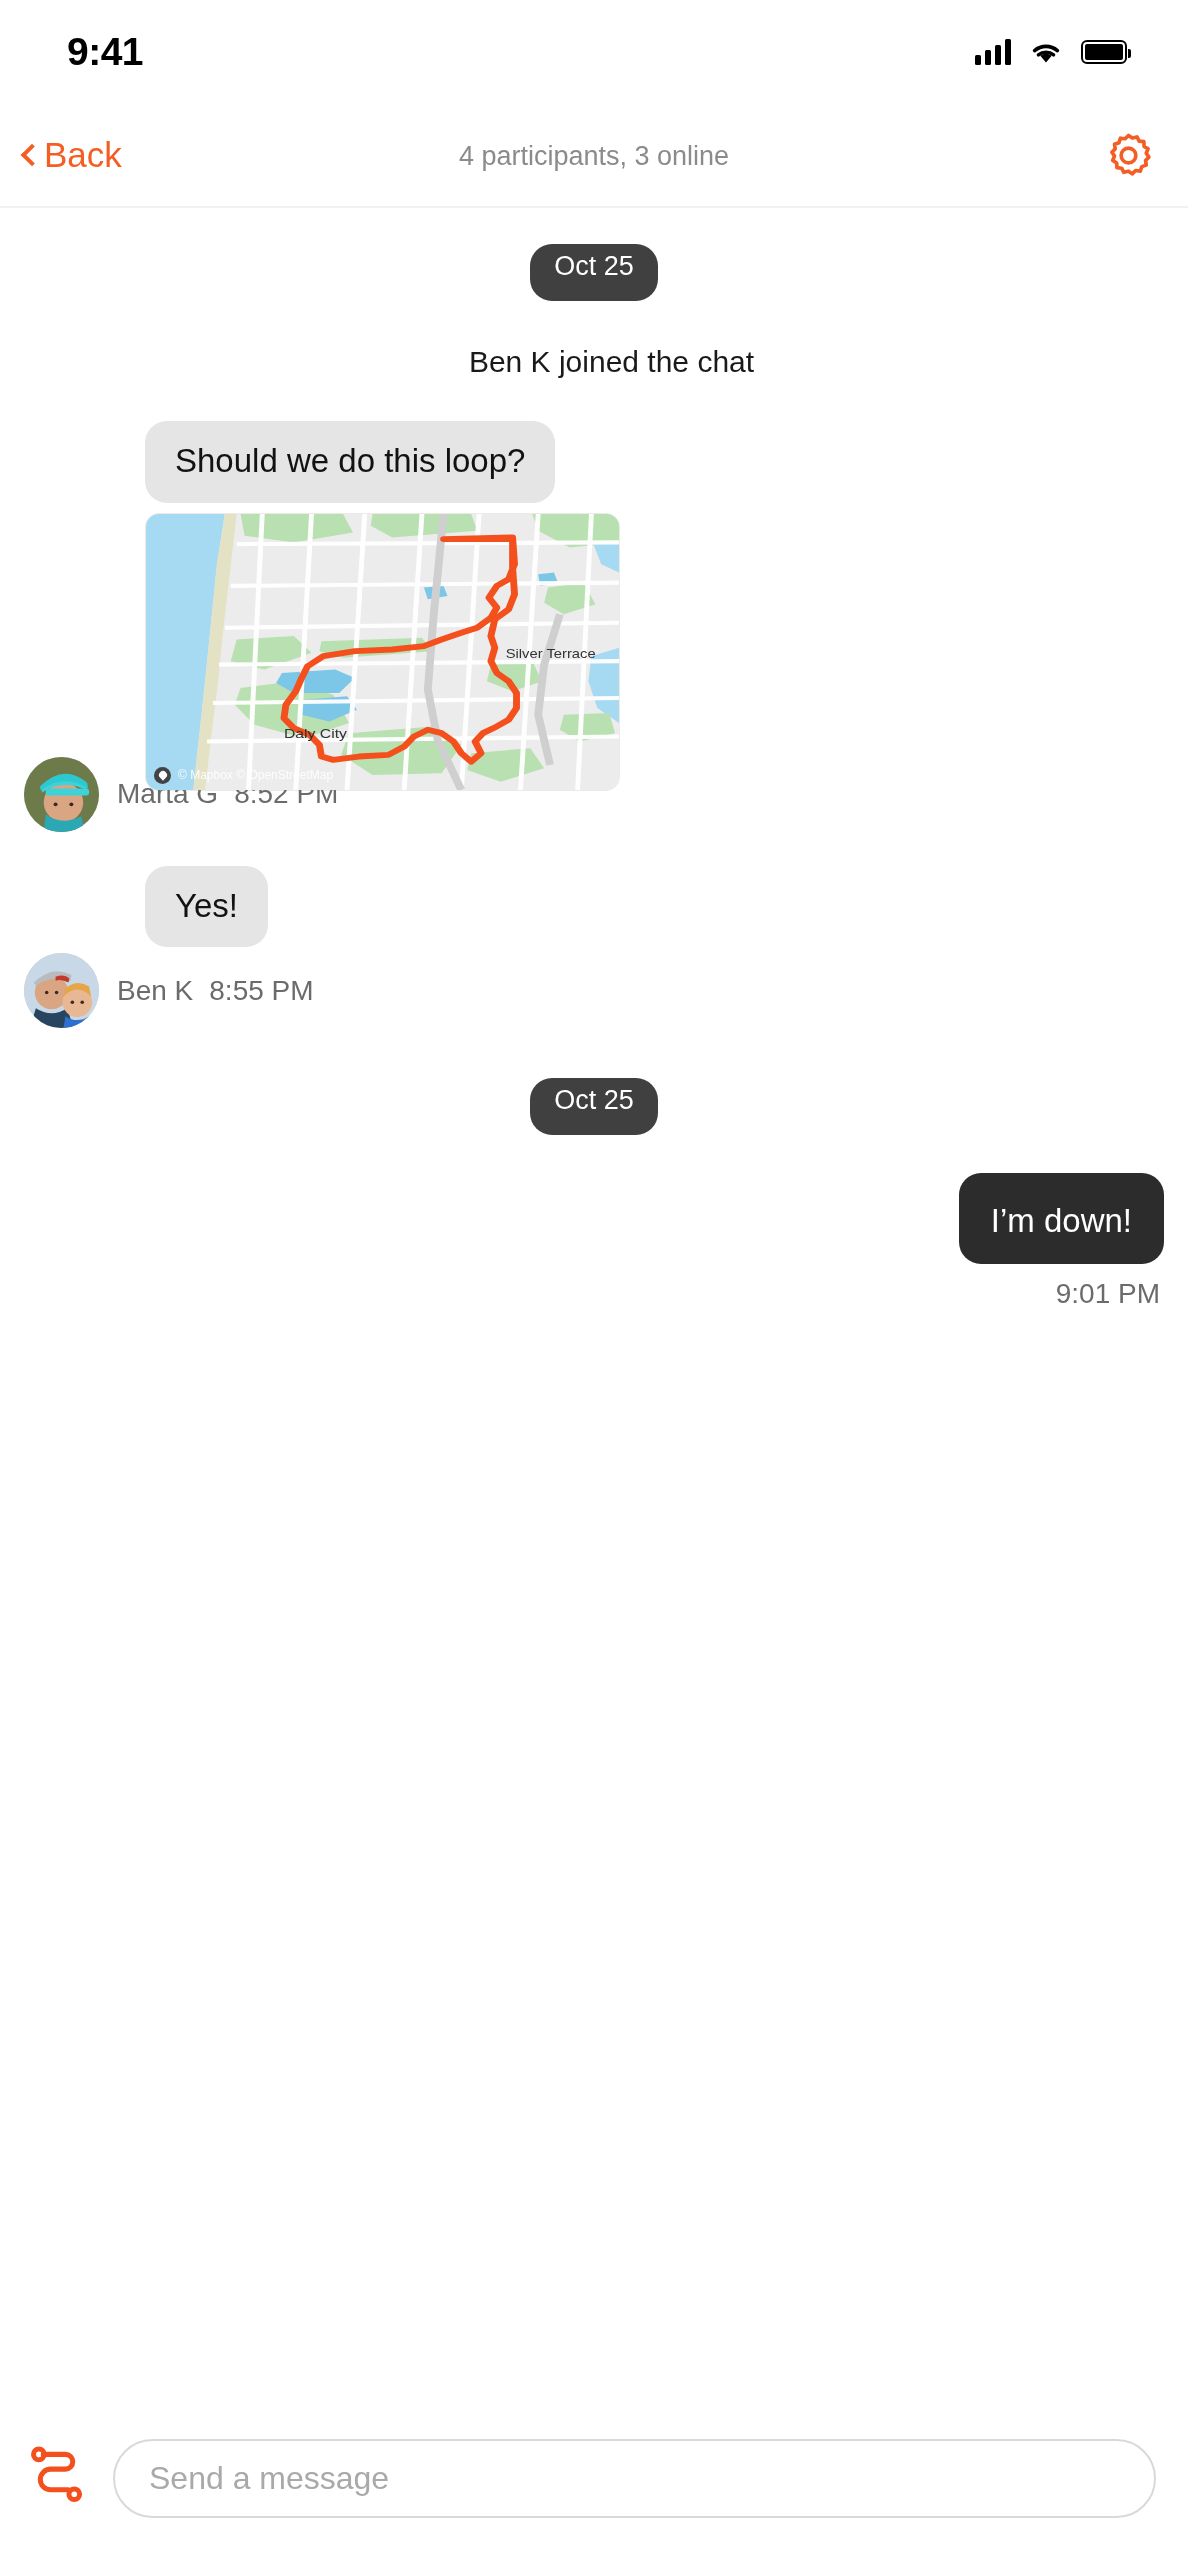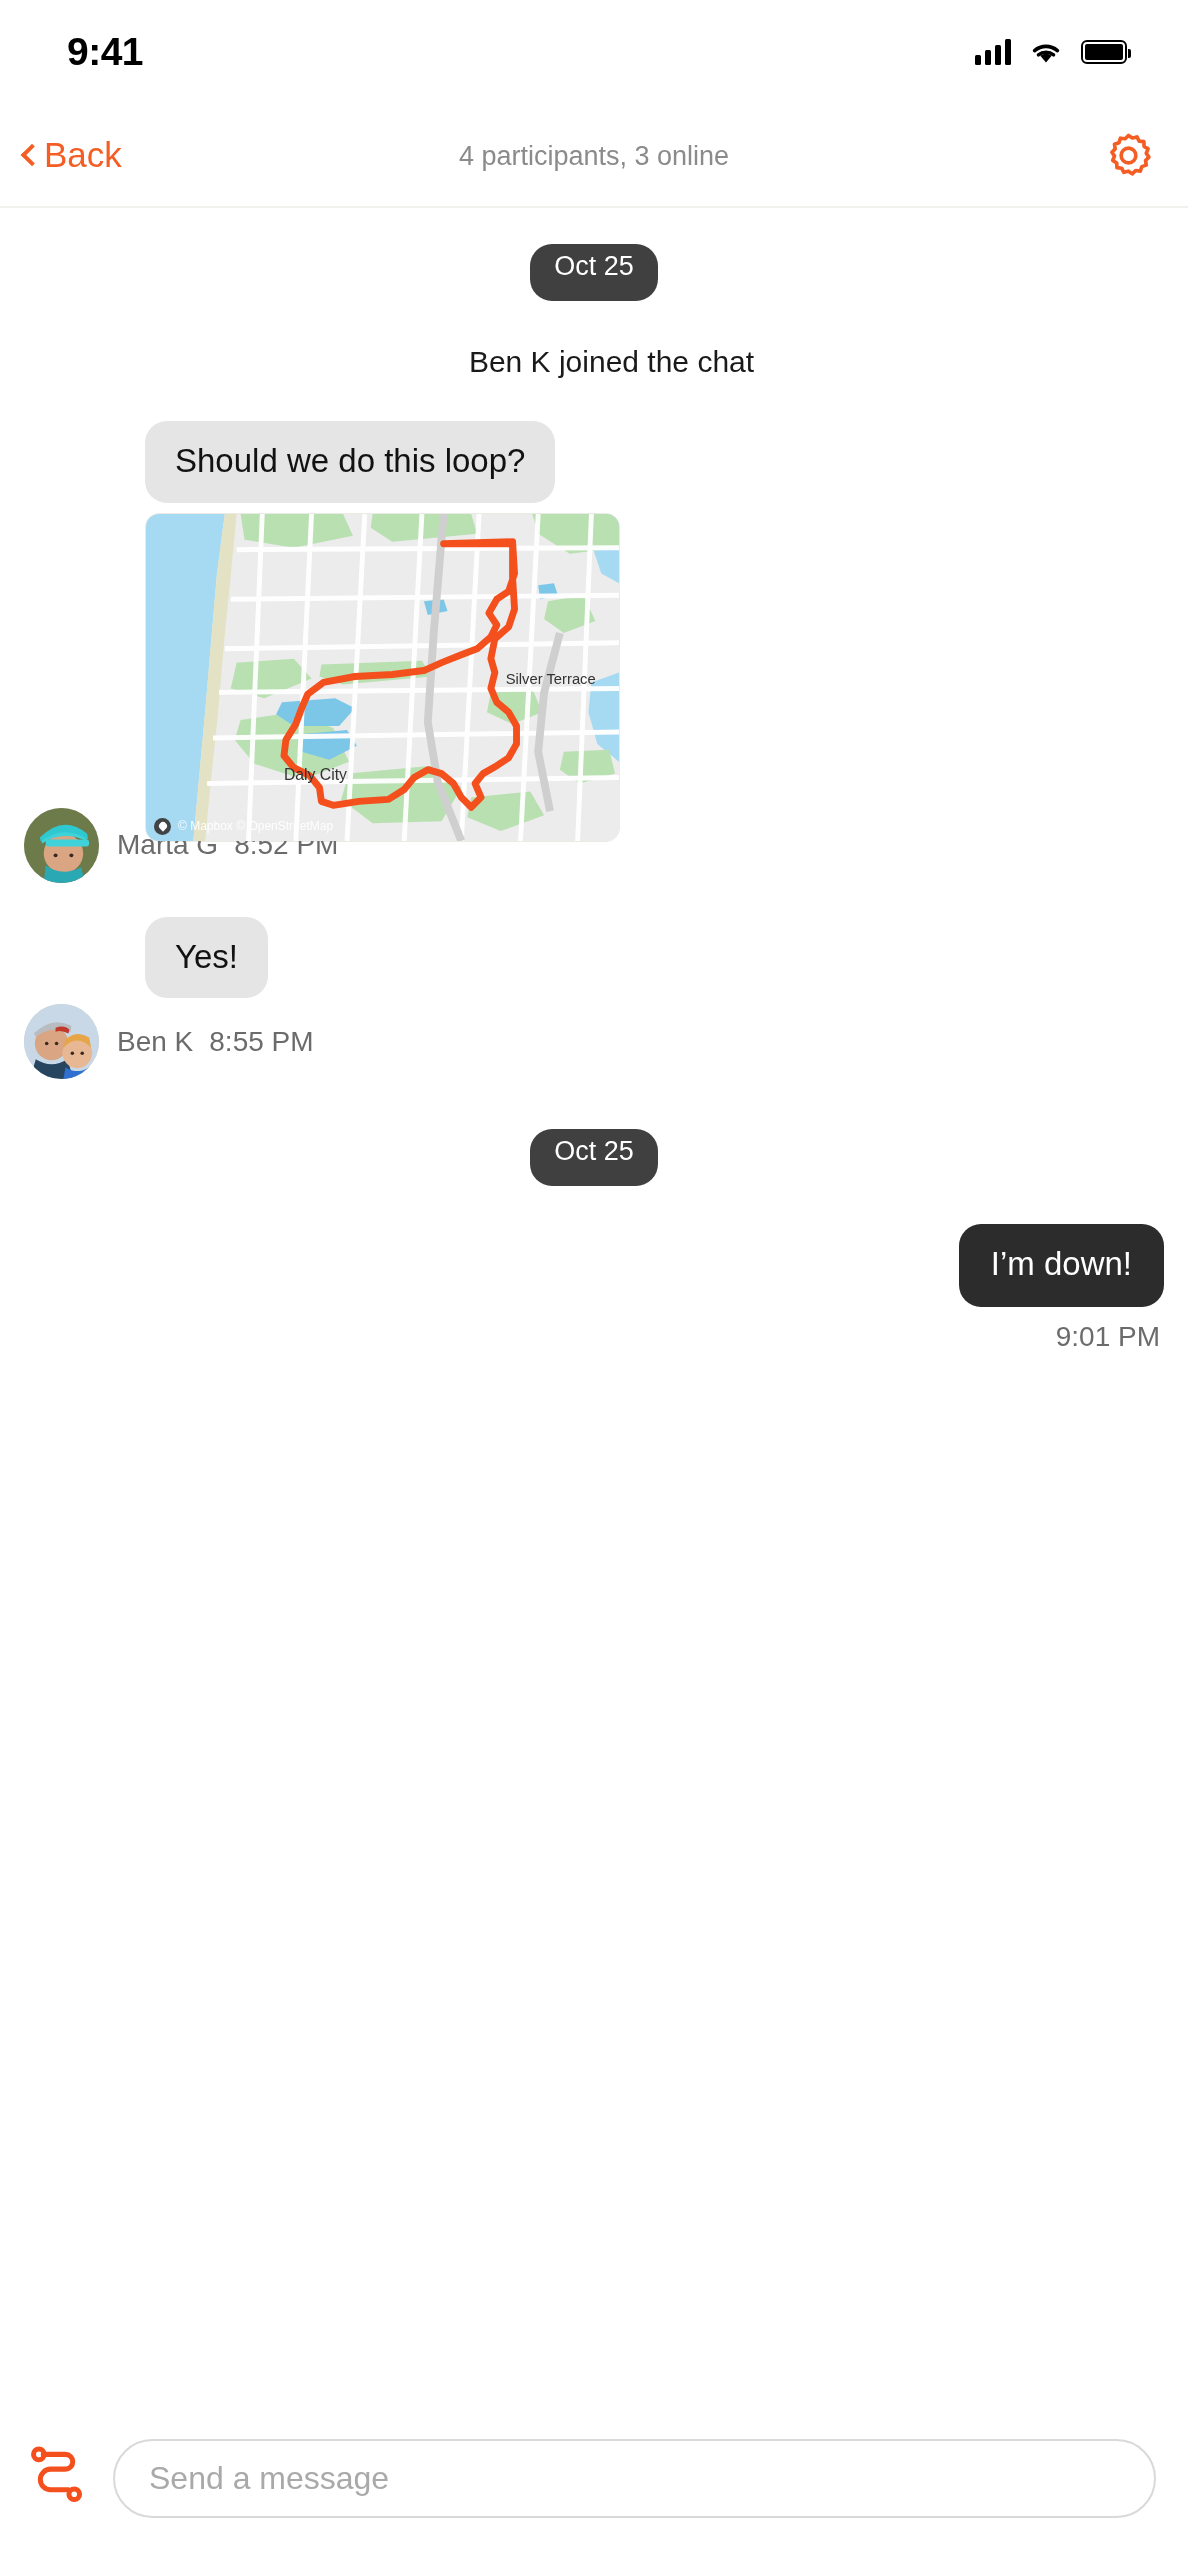--- a/index.html
+++ b/index.html
@@ -152,21 +152,21 @@
     background: #fff;
     border: 1.5px solid #eceae5;
     border-radius: 14px;
     overflow: hidden;
     margin-top: 10px;
     cursor: pointer;
   }
   .map {
     position: relative;
     width: 100%;
-    height: 327px;
+    height: 276px;
     background: #ededed;
     overflow: hidden;
   }
   .map svg { display: block; width: 100%; height: 100%; }
   .attrib {
     position: absolute;
     left: 8px; bottom: 6px;
     display: flex; align-items: center; gap: 7px;
     font-size: 12px;
     color: #ffffff;
@@ -227,21 +227,21 @@
     display: flex;
     flex-direction: column;
     align-items: flex-end;
     padding-right: 24px;
   }
   .bubble-out {
     background: #2c2c2c;
     color: #fff;
     font-size: 33px;
     border-radius: 22px;
-    padding: 20px 32px 23px;
+    padding: 28px 32px 23px;
     line-height: 1.2;
   }
   .time-out {
     font-size: 28px;
     color: #6b6b6b;
     margin-top: 14px;
     margin-right: 4px;
   }
 
   

